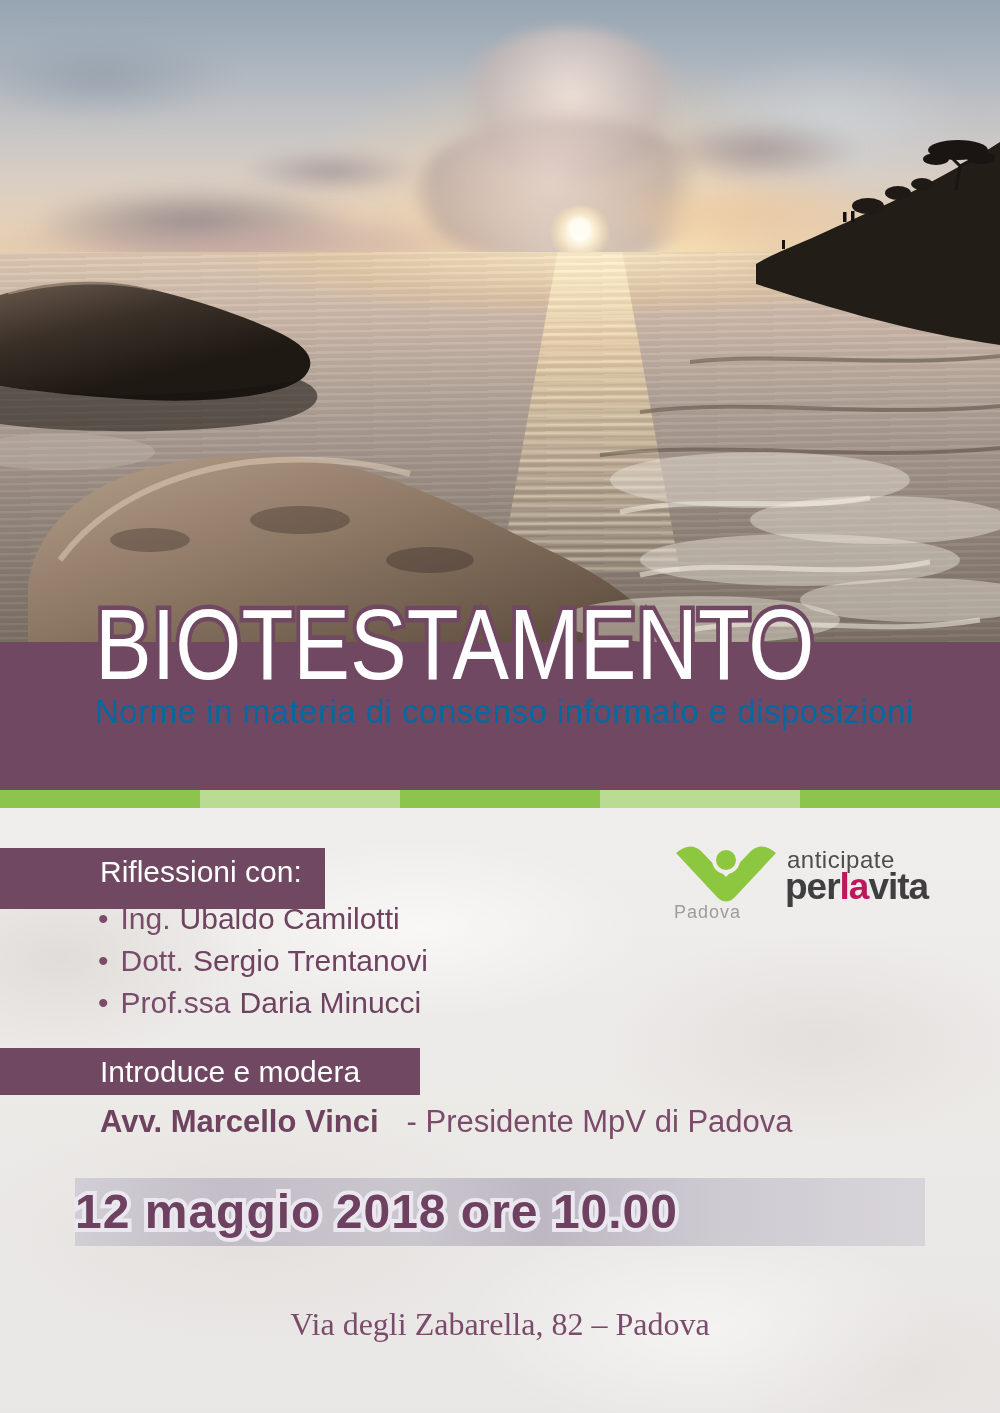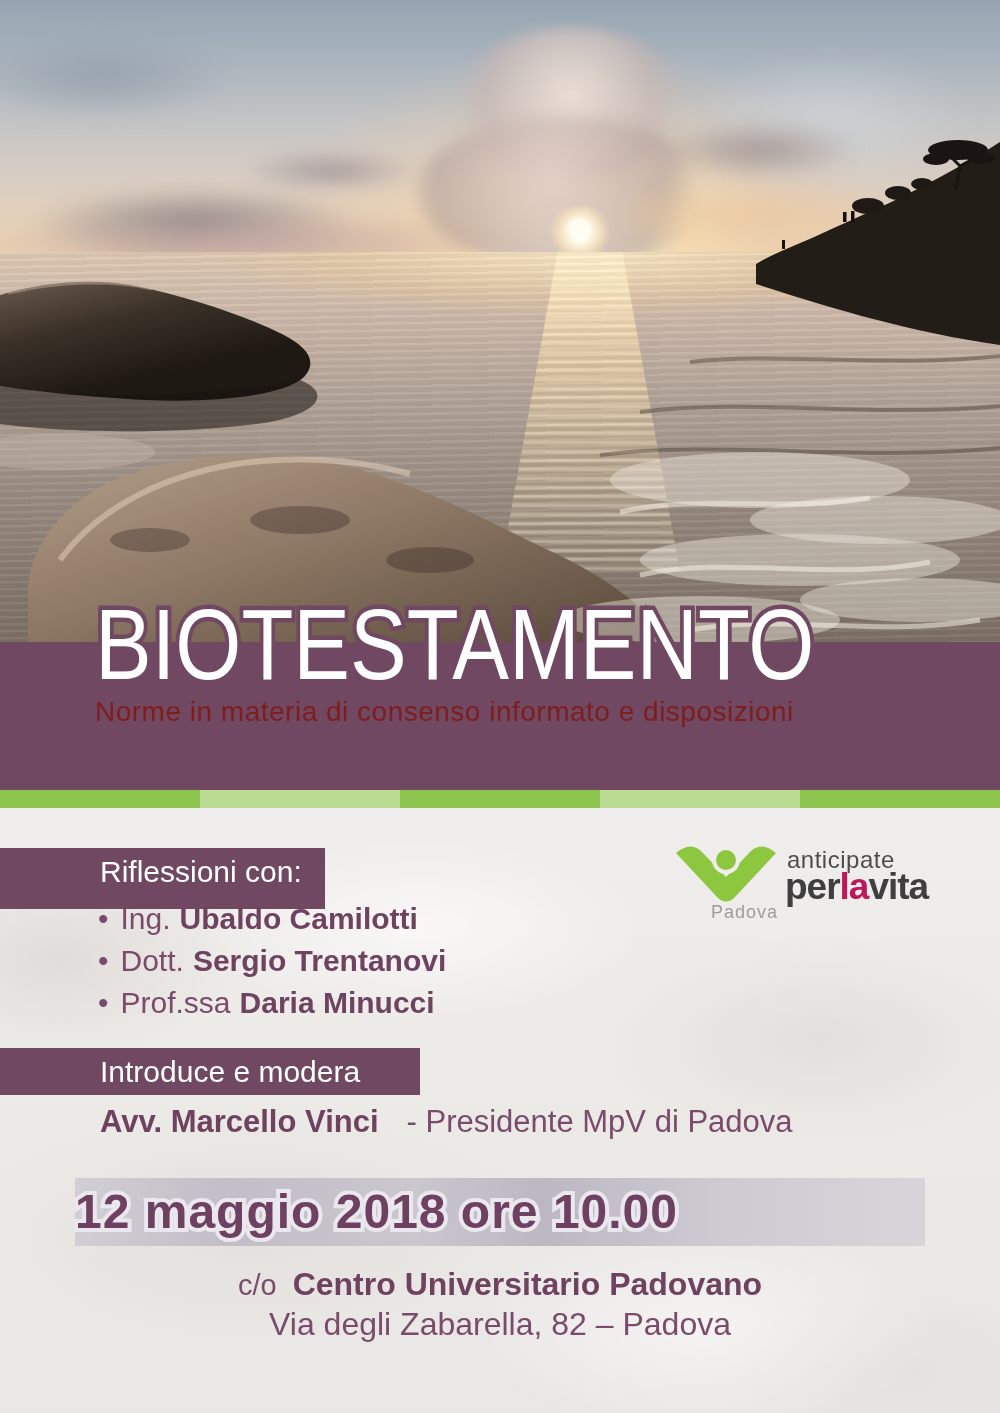--- a/index.html
+++ b/index.html
@@ -50,21 +50,21 @@
   
   .purple-band{position:absolute;left:0;top:642px;width:1000px;height:148px;background:#714862;}
   .title{position:absolute;left:95px;top:592px;height:104px;white-space:nowrap;
          font-size:100px;line-height:104px;font-weight:400;letter-spacing:0;
          transform:scaleX(0.85);transform-origin:left top;}
   .title span{position:absolute;left:0;top:0;}
   .title-ghost{color:#714862;-webkit-text-stroke:9px #714862;
     text-shadow:3px 0 0 #714862,-3px 0 0 #714862,0 3px 0 #714862,0 -3px 0 #714862,
                 2px 2px 0 #714862,-2px 2px 0 #714862,2px -2px 0 #714862,-2px -2px 0 #714862;}
   .title-fill{color:#ffffff;}
-  .subtitle{position:absolute;left:95px;top:692px;color:#7f1d1d;font-size:28px;line-height:40px;letter-spacing:.5px;}
+  .subtitle{position:absolute;left:95px;top:692px;color:#0369a1;font-size:33px;line-height:40px;letter-spacing:.5px;}
 
   
   .green-stripe{position:absolute;left:0;top:790px;width:1000px;height:18px;display:flex;}
   .green-stripe div{width:200px;height:18px;}
   .g-dark{background:#8cc44e;} .g-light{background:#b9db92;}
 
   
   .lower{position:absolute;left:0;top:808px;width:1000px;height:605px;
     background:
       radial-gradient(ellipse 240px 140px at 60px 150px, rgba(214,210,206,.6), rgba(214,210,206,0) 75%),
@@ -76,25 +76,25 @@
       linear-gradient(180deg,#f0eeec,#eceae7 50%,#e9e7e5);}
 
   .section-band{position:absolute;background:#714862;color:#fff;font-size:30px;}
   .band-riflessioni{left:0;top:848px;width:325px;height:61px;line-height:47px;padding-left:100px;box-sizing:border-box;}
   .band-introduce{left:0;top:1048px;width:420px;height:47px;line-height:47px;padding-left:100px;box-sizing:border-box;}
 
   .speakers{position:absolute;left:98px;top:898px;list-style:none;margin:0;padding:0;}
   .speakers li{height:42px;line-height:42px;font-size:30px;color:#7a4b6a;}
   .bullet{margin-right:12px;font-size:30px;}
   .sp-prefix{margin-right:9px;}
-  .sp-name{font-weight:700;color:#6f4260;}
+  .sp-name{font-weight:400;color:#6f4260;}
 
   
   .logo-icon{position:absolute;left:674px;top:843px;width:104px;height:60px;}
-  .logo-city{position:absolute;left:674px;top:902px;width:104px;text-align:right;
+  .logo-city{position:absolute;left:674px;top:902px;width:104px;text-align:left;
              font-size:18px;letter-spacing:1px;color:#9c9c9b;}
   .logo-line1{position:absolute;left:787px;top:846px;font-size:24px;color:#4d4d4f;letter-spacing:.5px;}
   .logo-word{position:absolute;left:785px;top:866px;font-size:37px;font-weight:700;letter-spacing:-1px;color:#3f3e40;}
   .logo-word .la{color:#be185d;}
 
   .moderator-line{position:absolute;left:100px;top:1104px;font-size:31px;color:#7a4b6a;}
   .moderator-line .mod-name{font-weight:700;color:#6f4260;}
   .moderator-line .mod-role{margin-left:28px;}
 
   
@@ -106,21 +106,21 @@
   .date-text span{position:absolute;left:0;top:0;width:850px;}
   .date-ghost{color:#ebe7ef;-webkit-text-stroke:8px #ebe7ef;
     text-shadow:3px 0 0 #ebe7ef,-3px 0 0 #ebe7ef,0 3px 0 #ebe7ef,0 -3px 0 #ebe7ef,
                 2px 2px 0 #ebe7ef,-2px 2px 0 #ebe7ef,2px -2px 0 #ebe7ef,-2px -2px 0 #ebe7ef;}
   .date-fill{color:#6e4160;}
 
   .venue-line{position:absolute;left:0;top:1266px;width:1000px;text-align:center;
     font-size:29px;color:#7a4b6a;}
   .venue-line .venue-name{font-weight:700;font-size:32px;color:#6f4260;margin-left:16px;}
   .address-line{position:absolute;left:0;top:1306px;width:1000px;text-align:center;
-    font-size:32px;color:#7a4b6a;}
+    font-size:32px;color:#7a4b6a;font-family:Liberation Serif, serif;}
 </style>
 </head>
 <body>
 
 <div class="poster">
 
   <div class="photo">
     <div class="sky"></div>
     <div class="cl c3"></div>
     <div class="cl c7"></div>
@@ -252,18 +252,15 @@
   <div class="moderator-line">
     <span class="mod-name">Avv. Marcello Vinci</span><span class="mod-role">- Presidente MpV di Padova</span>
   </div>
 
   <div class="date-band"></div>
   <div class="date-text">
     <span class="date-ghost">12 maggio 2018 ore 10.00</span>
     <span class="date-fill">12 maggio 2018 ore 10.00</span>
   </div>
 
-  <div class="venue-line">
-    <span>c/o</span><span class="venue-name">Centro Universitario Padovano</span>
-  </div>
   <div class="address-line">Via degli Zabarella, 82 – Padova</div>
 
 </div>
 
 </body></html>

